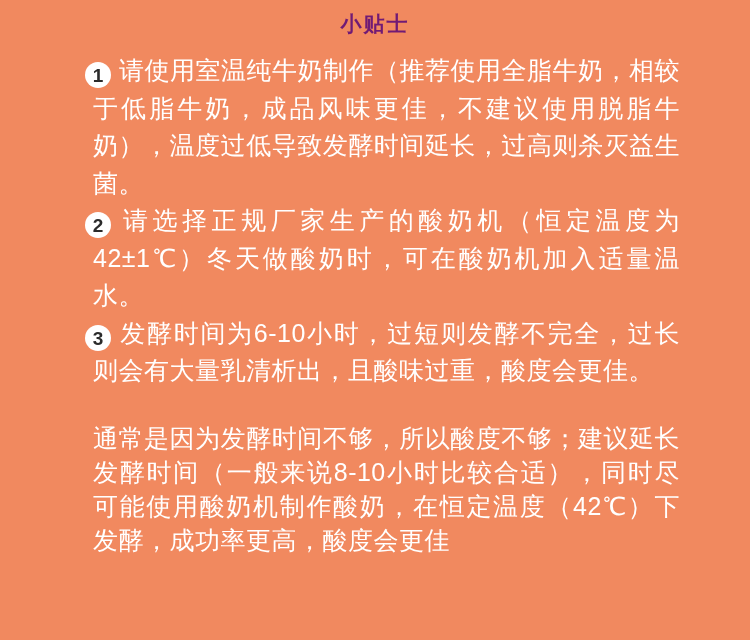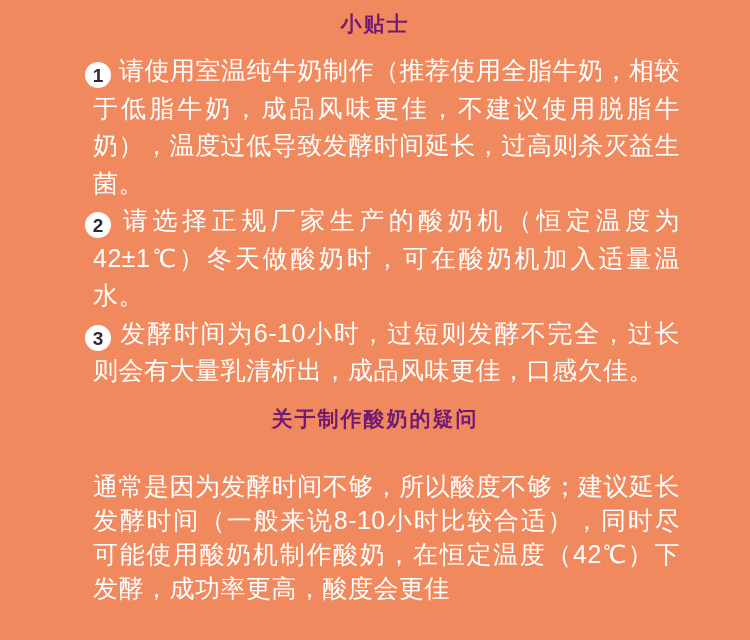--- a/index.html
+++ b/index.html
@@ -83,24 +83,23 @@
 
 <div class="page">
 
   <h1 class="section-title tips-title">小贴士</h1>
 
   <div class="text-block tips-block">
     <p class="tip-item"><span class="num-circle">1</span><span>请使用室温纯牛奶制作（推荐使用全脂牛奶，相较于低脂牛奶，成品风味更佳，不建议使用脱脂牛奶），温度过低导致发酵时间延长，过高则杀灭益生菌。</span></p>
 
     <p class="tip-item"><span class="num-circle">2</span><span>请选择正规厂家生产的酸奶机（恒定温度为42±1℃）冬天做酸奶时，可在酸奶机加入适量温水。</span></p>
 
-    <p class="tip-item"><span class="num-circle">3</span><span>发酵时间为6-10小时，过短则发酵不完全，过长则会有大量乳清析出，成品风味更佳，口感欠佳。</span></p>
+    <p class="tip-item"><span class="num-circle">3</span><span>发酵时间为6-10小时，过短则发酵不完全，过长则会有大量乳清析出，且酸味过重，酸度会更佳。</span></p>
 
   </div>
 
-  <h2 class="section-title faq-title">关于制作酸奶的疑问</h2>
 
   <div class="text-block faq-block">
 
     <p class="faq-answer">通常是因为发酵时间不够，所以酸度不够；建议延长发酵时间（一般来说8-10小时比较合适），同时尽可能使用酸奶机制作酸奶，在恒定温度（42℃）下发酵，成功率更高，酸度会更佳</p>
   </div>
 
 </div>
 
 </body></html>

